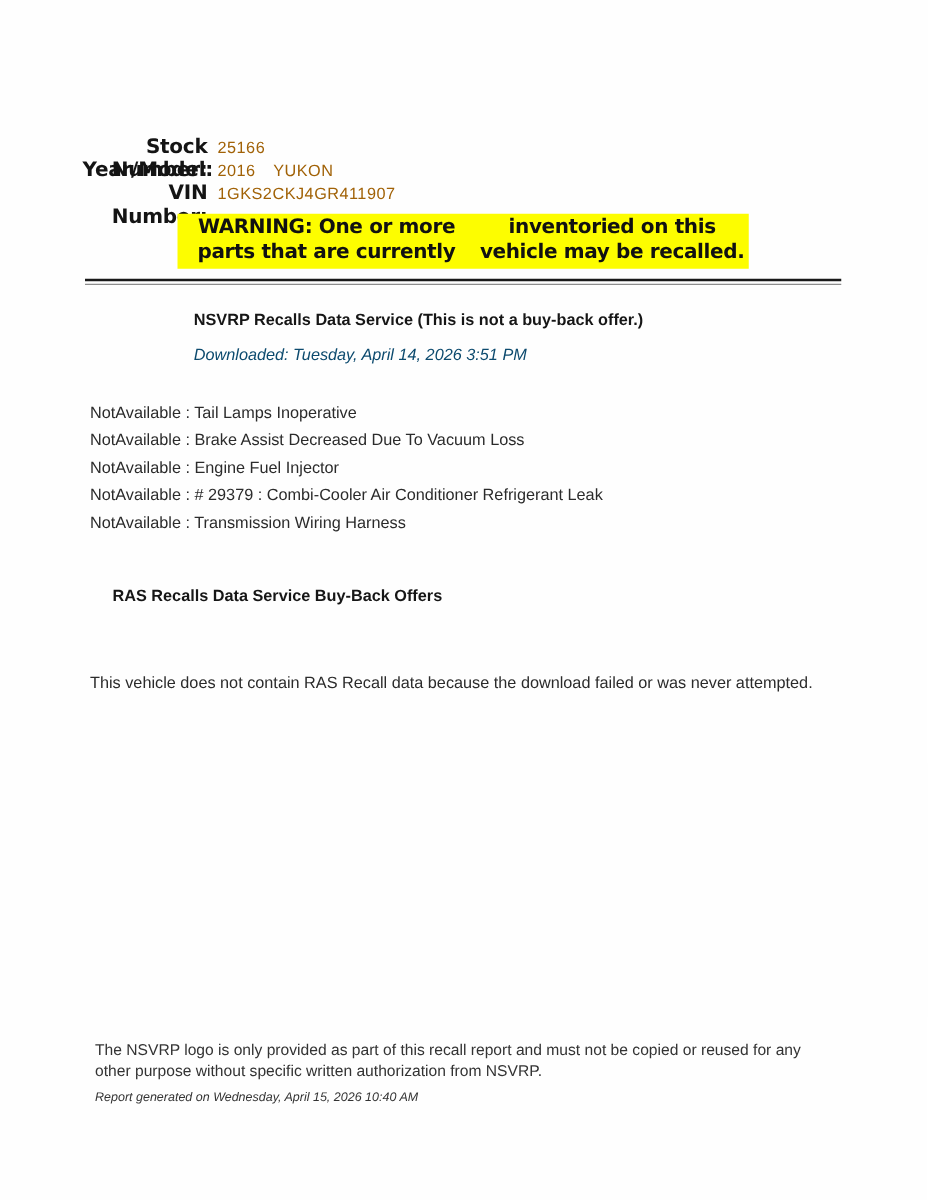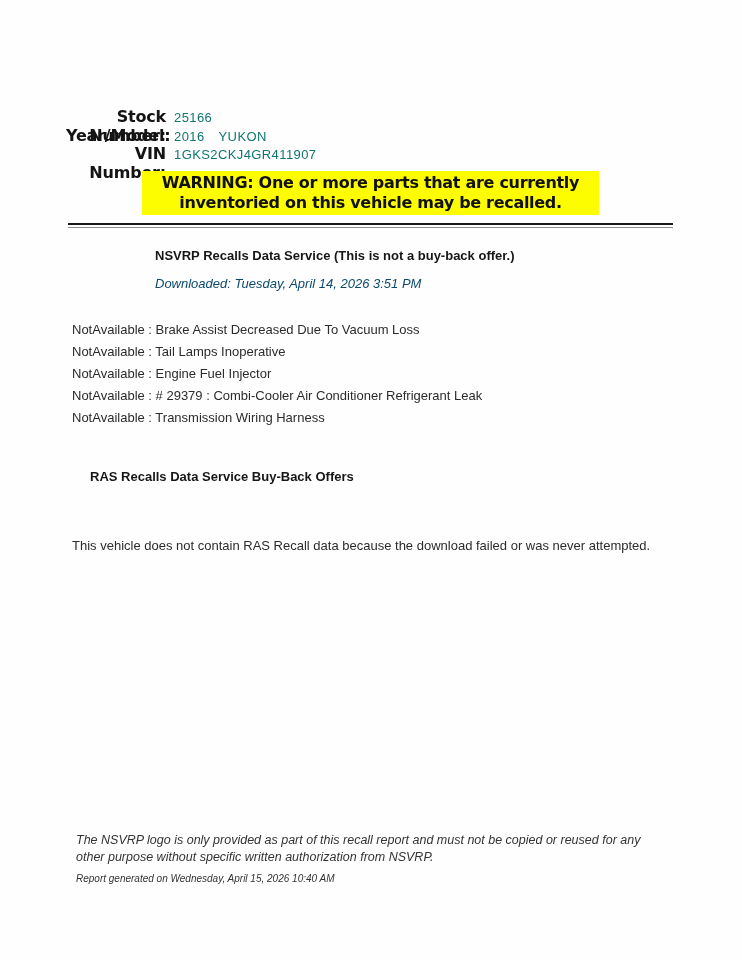--- a/index.html
+++ b/index.html
@@ -34,33 +34,33 @@
     text-align: right;
     font-family: "DejaVu Sans", sans-serif;
     font-weight: bold;
     font-size: 16px;
     color: #141414;
     letter-spacing: -0.2px;
   }
   .info-value {
     margin-left: 8px;
     font-size: 13px;
-    color: #0f766e;
+    color: #a16207;
     letter-spacing: 0.4px;
     white-space: nowrap;
   }
   .model-value { margin-left: 14px; }
   .warning-banner {
     position: absolute;
     left: 142px;
     top: 171px;
     width: 457px;
     height: 44px;
     display: flex;
-    flex-direction: column;
+    flex-direction: row;
     justify-content: center;
     text-align: center;
     font-family: "DejaVu Sans", sans-serif;
     font-weight: bold;
     font-size: 16px;
     line-height: 20px;
     letter-spacing: -0.3px;
     color: #111111;
   }
   .section-divider {
@@ -114,21 +114,20 @@
     top: 538px;
     font-size: 13px;
     color: #2b2b2b;
     white-space: nowrap;
   }
   .footer-disclaimer {
     position: absolute;
     left: 76px;
     top: 832px;
     width: 592px;
-    font-style: italic;
     font-size: 12.5px;
     line-height: 17px;
     color: #333333;
   }
   .report-generated {
     position: absolute;
     left: 76px;
     top: 873px;
     font-style: italic;
     font-size: 10px;
@@ -162,22 +161,22 @@
     <span>WARNING: One or more parts that are currently</span>
     <span>inventoried on this vehicle may be recalled.</span>
   </div>
 
   <div class="section-divider"></div>
 
   <div class="nsvrp-heading">NSVRP Recalls Data Service (This is not a buy-back offer.)</div>
   <div class="download-timestamp">Downloaded: Tuesday, April 14, 2026 3:51 PM</div>
 
   <div class="recall-list">
+    <div class="recall-item">NotAvailable : Tail Lamps Inoperative</div>
     <div class="recall-item">NotAvailable : Brake Assist Decreased Due To Vacuum Loss</div>
-    <div class="recall-item">NotAvailable : Tail Lamps Inoperative</div>
     <div class="recall-item">NotAvailable : Engine Fuel Injector</div>
     <div class="recall-item">NotAvailable : # 29379 : Combi-Cooler Air Conditioner Refrigerant Leak</div>
     <div class="recall-item">NotAvailable : Transmission Wiring Harness</div>
   </div>
 
   <div class="ras-heading">RAS Recalls Data Service Buy-Back Offers</div>
   <div class="ras-note">This vehicle does not contain RAS Recall data because the download failed or was never attempted.</div>
 
   <div class="footer-disclaimer">The NSVRP logo is only provided as part of this recall report and must not be copied or reused for any other purpose without specific written authorization from NSVRP.</div>
   <div class="report-generated">Report generated on Wednesday, April 15, 2026 10:40 AM</div>

